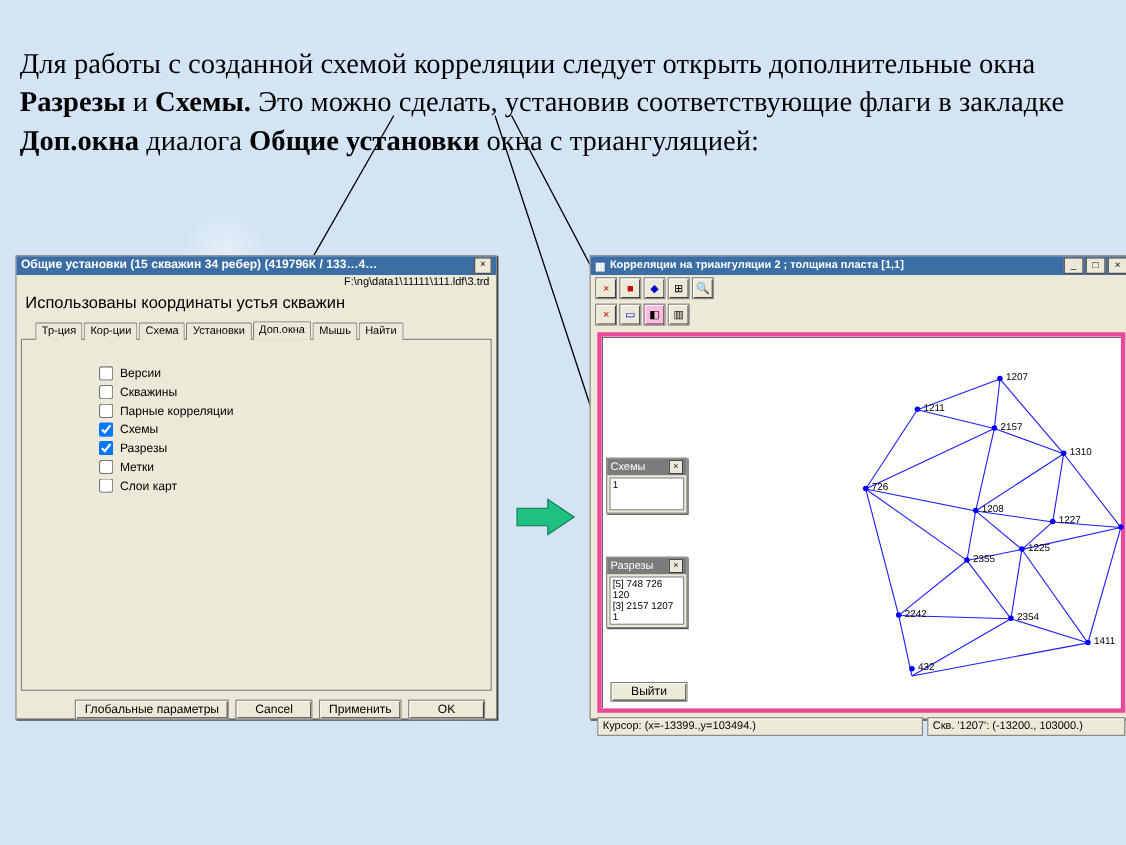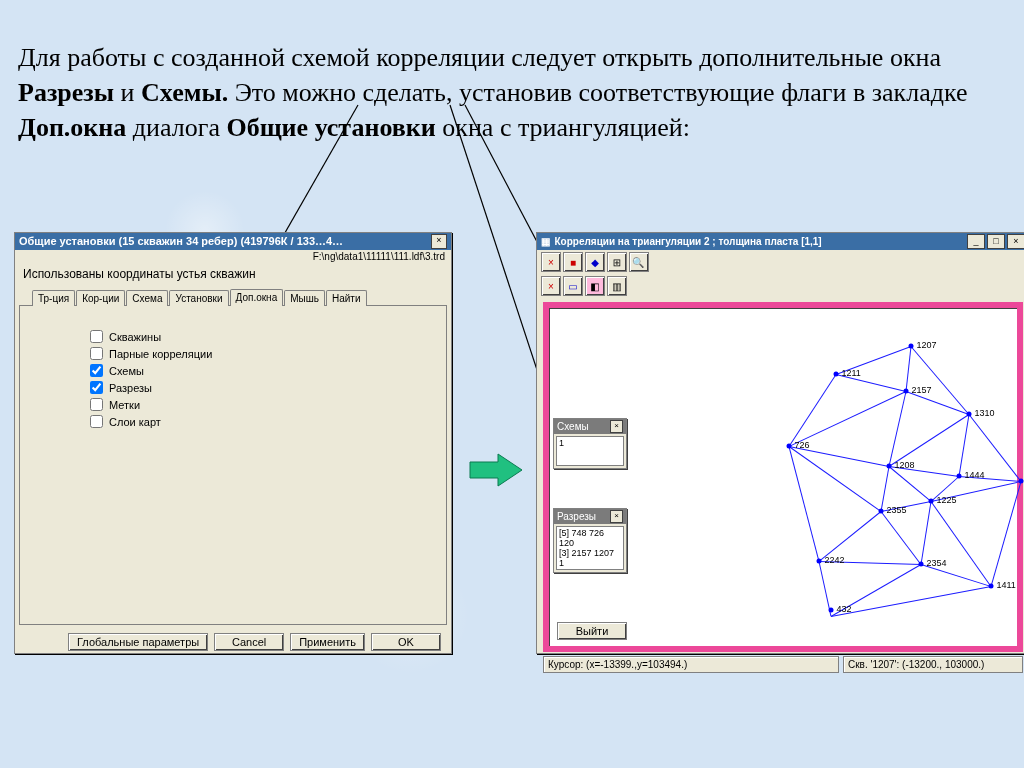--- a/index.html
+++ b/index.html
@@ -63,21 +63,21 @@
   text-align: center;
 }
 .dlg .path {
   text-align: right;
   padding: 1px 6px;
   font-size: 10px;
   color: #000;
 }
 .dlg .info {
   padding: 4px 6px 8px 8px;
-  font-size: 12px;
+  font-size: 15px;
 }
 .tabs {
   display: flex;
   gap: 1px;
   padding: 0 17px;
   font-size: 10px;
 }
 .tab {
   border: 1px solid #808080;
   border-bottom: none;
@@ -182,21 +182,21 @@
   box-shadow: inset 1px 1px 0 #fff, inset -1px -1px 0 #404040;
   background: #ece9d8;
   display:flex;align-items:center;justify-content:center;
 }
 .toolbtn.red { color:#c00; }
 .toolbtn.blue { color:#00c; }
 .toolbtn.pink { background:#fbd; }
 .rcontent {
   position: relative;
   margin: 4px 6px 0 6px;
-  border: 6px solid #ec4899;
+  border: 4px solid #ec4899;
   background: #fff;
   height: 338px;
   box-shadow: inset 1px 1px 0 #404040;
 }
 
 .graph { position:absolute; left:82px; top:8px; right:6px; bottom:6px; }
 .node {
   position:absolute; width:5px; height:5px; background:#00f; border-radius:50%;
   transform:translate(-50%,-50%);
 }
@@ -286,20 +286,24 @@
   <div class="tabs" id="tabs">
       <div class="tab">Тр-ция</div>
       <div class="tab">Кор-ции</div>
       <div class="tab">Схема</div>
       <div class="tab">Установки</div>
       <div class="tab active">Доп.окна</div>
       <div class="tab">Мышь</div>
       <div class="tab">Найти</div>
     </div>
   <div class="tabpanel" id="checks">
+      <label class="chk">
+        <input type="checkbox" style="">
+        <span>Версии</span>
+      </label>
       <label class="chk">
         <input type="checkbox" style="">
         <span>Скважины</span>
       </label>
       <label class="chk">
         <input type="checkbox" style="">
         <span>Парные корреляции</span>
       </label>
       <label class="chk">
         <input type="checkbox" checked="" style="">
@@ -402,21 +406,21 @@
         <div class="node" style="left: 338px; top: 98px;">
           <span>1310</span>
         </div>
         <div class="node" style="left: 158px; top: 130px;">
           <span>726</span>
         </div>
         <div class="node" style="left: 258px; top: 150px;">
           <span>1208</span>
         </div>
         <div class="node" style="left: 328px; top: 160px;">
-          <span>1444</span>
+          <span>1227</span>
         </div>
         <div class="node" style="left: 390px; top: 165px;">
           <span>1229</span>
         </div>
         <div class="node" style="left: 300px; top: 185px;">
           <span>1225</span>
         </div>
         <div class="node" style="left: 250px; top: 195px; text-align: center;">
           <span>2355</span>
         </div>

